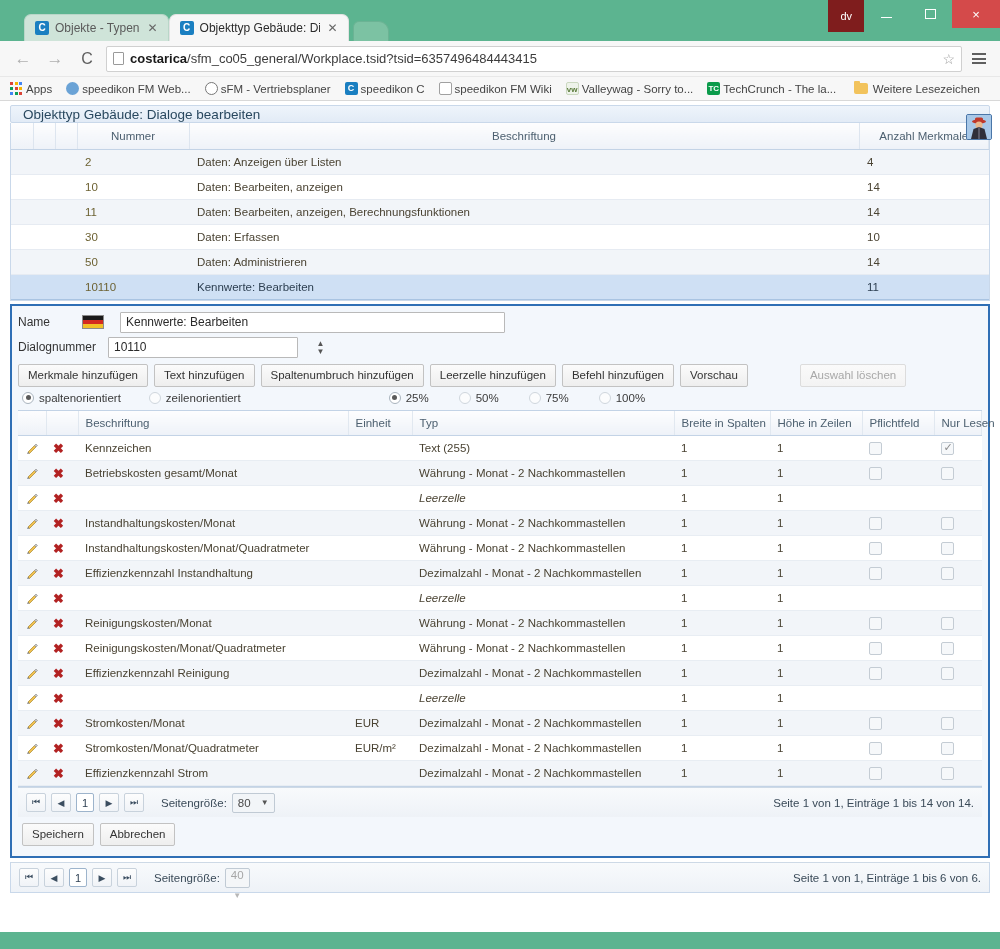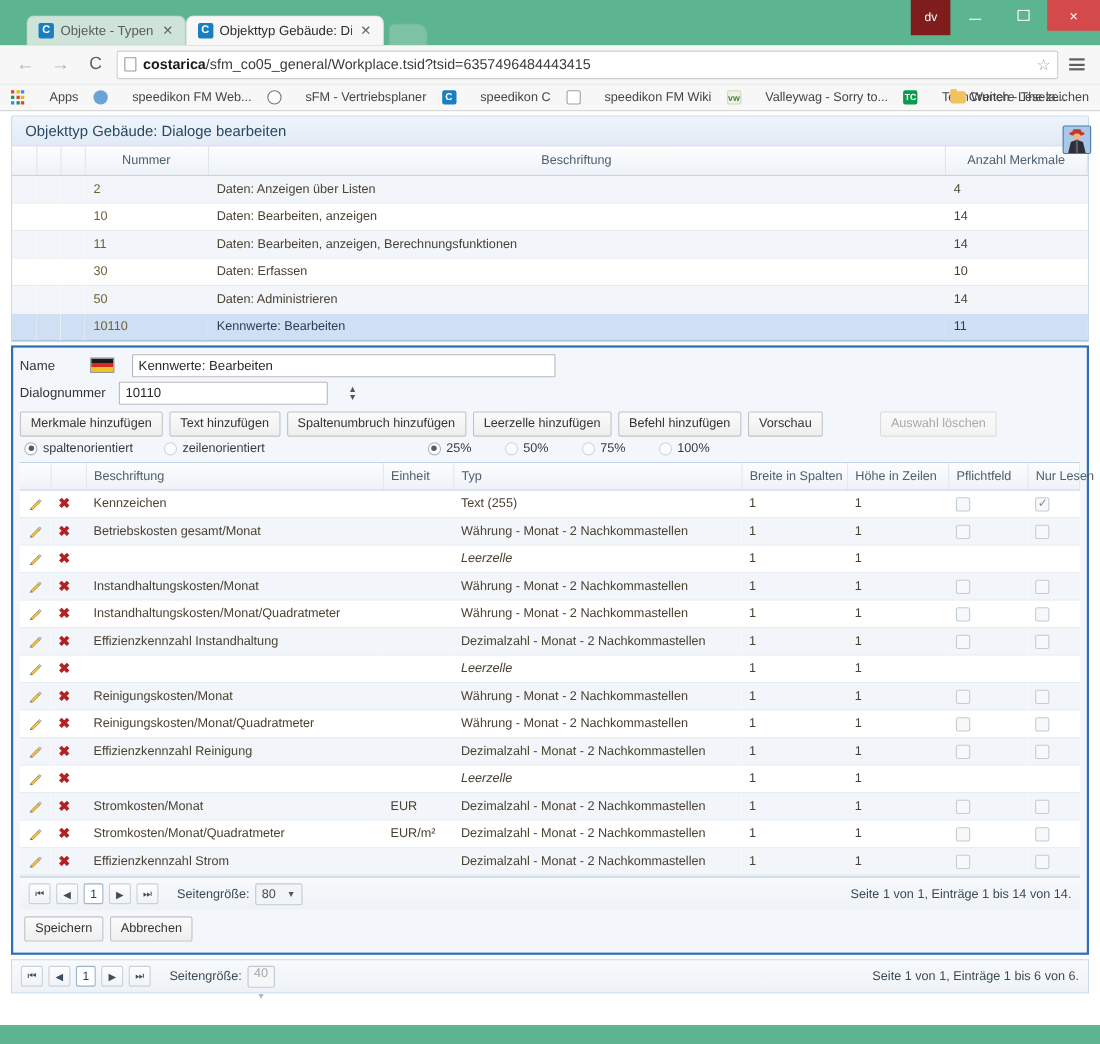--- a/index.html
+++ b/index.html
@@ -72,37 +72,37 @@
   .omnibox .url .host { color: #1a1a1a; font-weight: 600; }
   .star-icon { color: #9a9a9a; font-size: 14px; }
   .menu-icon { display:flex; flex-direction: column; gap: 2.5px; padding: 4px; }
   .menu-icon span { display:block; width: 14px; height: 2px; background: #5f5f5f; }
 
   .bookmarks {
     background: #f7f7f7; height: 24px; display: flex; align-items: center;
     padding: 0 10px; gap: 14px; font-size: 11.5px; color: #444;
     border-bottom: 1px solid #d8d8d8; position: relative;
   }
-  .bm { display: flex; align-items: center; gap: 22px; white-space: nowrap; }
+  .bm { display: flex; align-items: center; gap: 3px; white-space: nowrap; }
   .bm-ico { width: 13px; height: 13px; flex: 0 0 13px; border-radius: 2px; }
   .apps-grid { display:grid; grid-template-columns: repeat(3, 3px); grid-gap: 1.5px; width: 13px; }
   .apps-grid i { display:block; width: 3px; height: 3px; }
   .bm-folder { width: 14px; height: 11px; background: #f2c35c; border-radius: 1px 2px 2px 2px; position: relative; }
   .bm-folder:before { content:""; position:absolute; top:-2.5px; left:0; width:6px; height:3px; background:#f2c35c; border-radius:1px 1px 0 0;}
-  .bm-right { position: absolute; right: 10px; display: flex; align-items: center; gap: 5px; }
+  .bm-right { position: absolute; right: 20px; display: flex; align-items: center; gap: 5px; }
 
   
   .viewport {
     position: absolute; left: 0; top: 101px; width: 1000px; height: 831px;
     background: #ffffff; overflow: hidden;
   }
   .page-inner { position: absolute; left: 10px; top: 4px; width: 980px; }
 
   .page-title-bar {
-    height: 28px; background: linear-gradient(#eef4fb, #e2ebf6);
+    height: 18px; background: linear-gradient(#eef4fb, #e2ebf6);
     border: 1px solid #c9d8ea; border-radius: 2px;
     display: flex; align-items: center; padding-left: 12px;
     color: #29485f; font-size: 13.5px; position: relative; text-align: right;
   }
   .avatar {
     position: absolute; right: -2px; top: 9px; width: 26px; height: 26px;
     border: 1px solid #4a76a8; border-radius: 2px; overflow: hidden;
     background: #9fc4e8; z-index: 5;
   }
 

